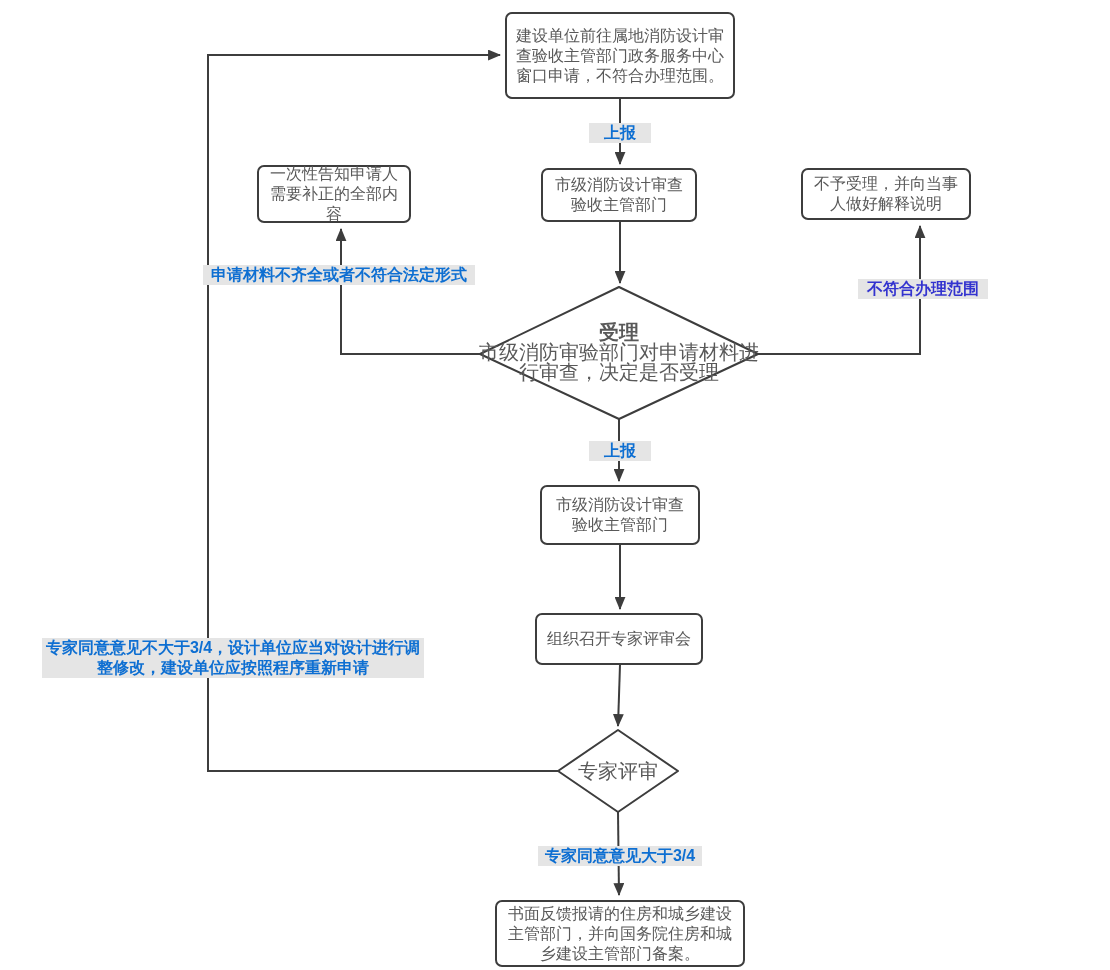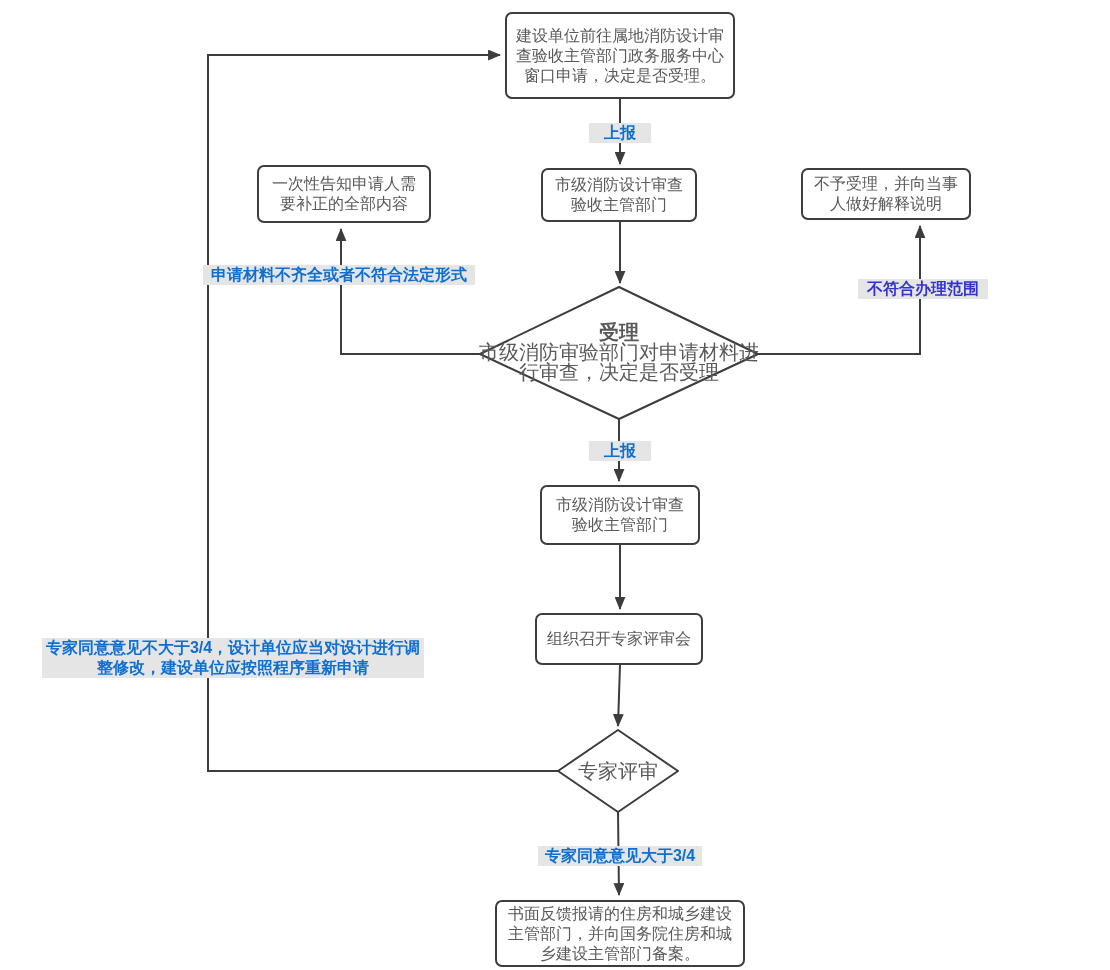--- a/index.html
+++ b/index.html
@@ -59,23 +59,23 @@
     <polyline points="619,419 619,481" fill="none" stroke="#3d3d3d" stroke-width="2" marker-end="url(#arw)"></polyline>
     <polyline points="620,545 620,609" fill="none" stroke="#3d3d3d" stroke-width="2" marker-end="url(#arw)"></polyline>
     <polyline points="620,665 618,726" fill="none" stroke="#3d3d3d" stroke-width="2" marker-end="url(#arw)"></polyline>
     <polyline points="558,771 208,771 208,55 500,55" fill="none" stroke="#3d3d3d" stroke-width="2" marker-end="url(#arw)"></polyline>
     <polyline points="618,812 619,895" fill="none" stroke="#3d3d3d" stroke-width="2" marker-end="url(#arw)"></polyline>
 
     <polygon points="619,287 758,354 619,419 480,354" fill="#ffffff" stroke="#3d3d3d" stroke-width="2" stroke-linejoin="round"></polygon>
     <polygon points="618,730 678,771 618,812 558,771" fill="#ffffff" stroke="#3d3d3d" stroke-width="2" stroke-linejoin="round"></polygon>
   </svg>
 
-  <div class="node" style="left:505px;top:12px;width:230px;height:87px;">建设单位前往属地消防设计审查验收主管部门政务服务中心窗口申请，决定是否受理。</div>
+  <div class="node" style="left:505px;top:12px;width:230px;height:87px;">建设单位前往属地消防设计审查验收主管部门政务服务中心窗口申请，不符合办理范围。</div>
 
-  <div class="node" style="left:257px;top:165px;width:174px;height:58px;">一次性告知申请人需要补正的全部内容</div>
+  <div class="node" style="left:257px;top:165px;width:154px;height:58px;">一次性告知申请人需要补正的全部内容</div>
 
   <div class="node" style="left:541px;top:168px;width:156px;height:54px;">市级消防设计审查验收主管部门</div>
 
   <div class="node" style="left:801px;top:168px;width:170px;height:52px;">不予受理，并向当事人做好解释说明</div>
 
   <div class="node" style="left:540px;top:485px;width:160px;height:60px;">市级消防设计审查验收主管部门</div>
 
   <div class="node" style="left:535px;top:613px;width:168px;height:52px;">组织召开专家评审会</div>
 
   <div class="node" style="left:495px;top:900px;width:250px;height:67px;">书面反馈报请的住房和城乡建设主管部门，并向国务院住房和城乡建设主管部门备案。</div>

